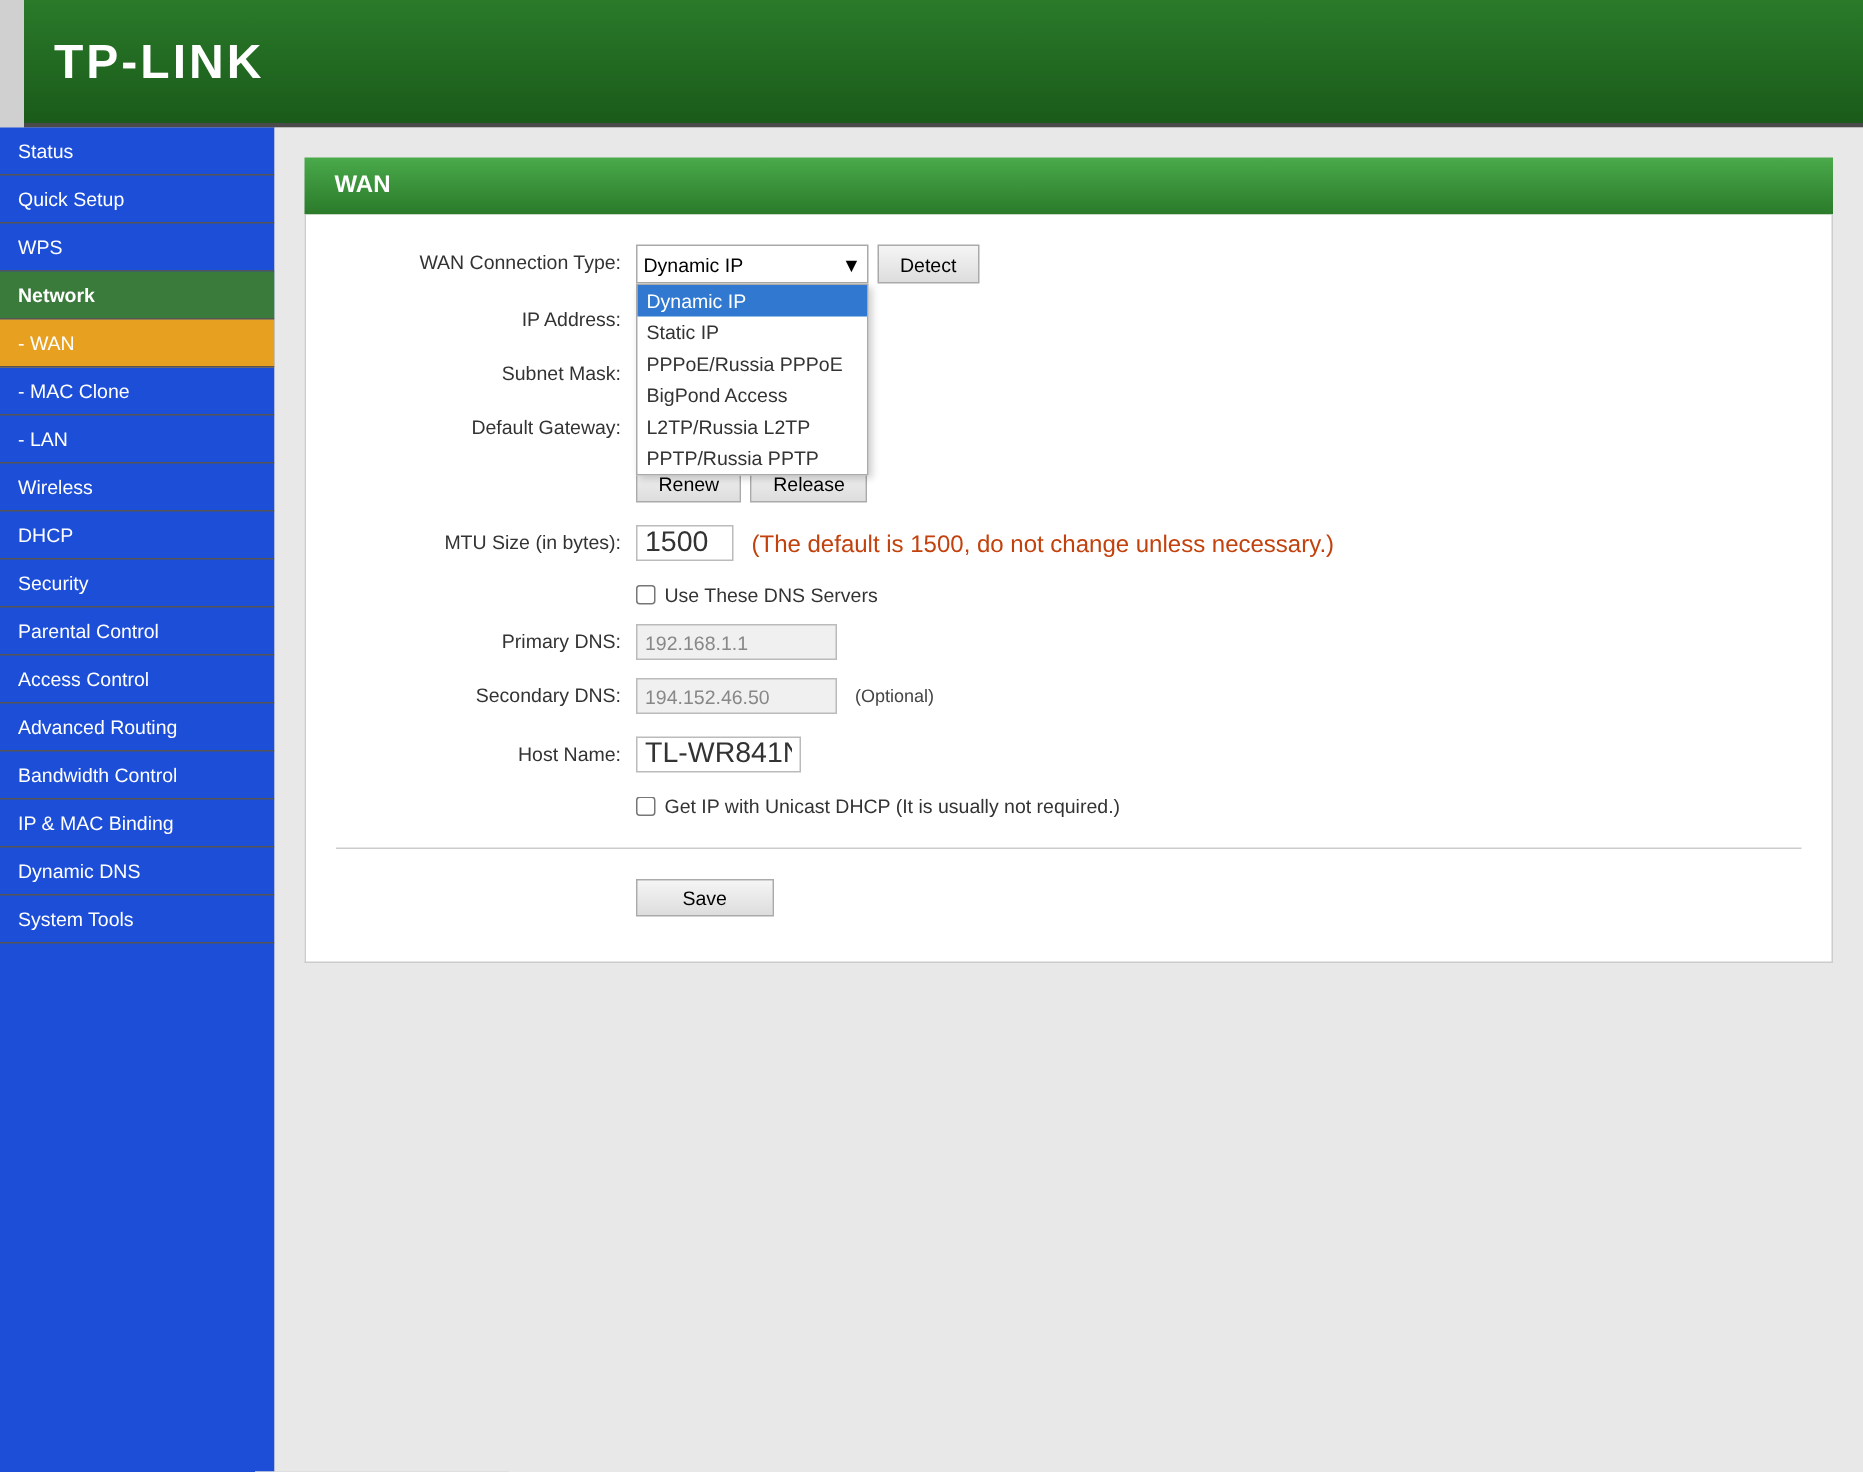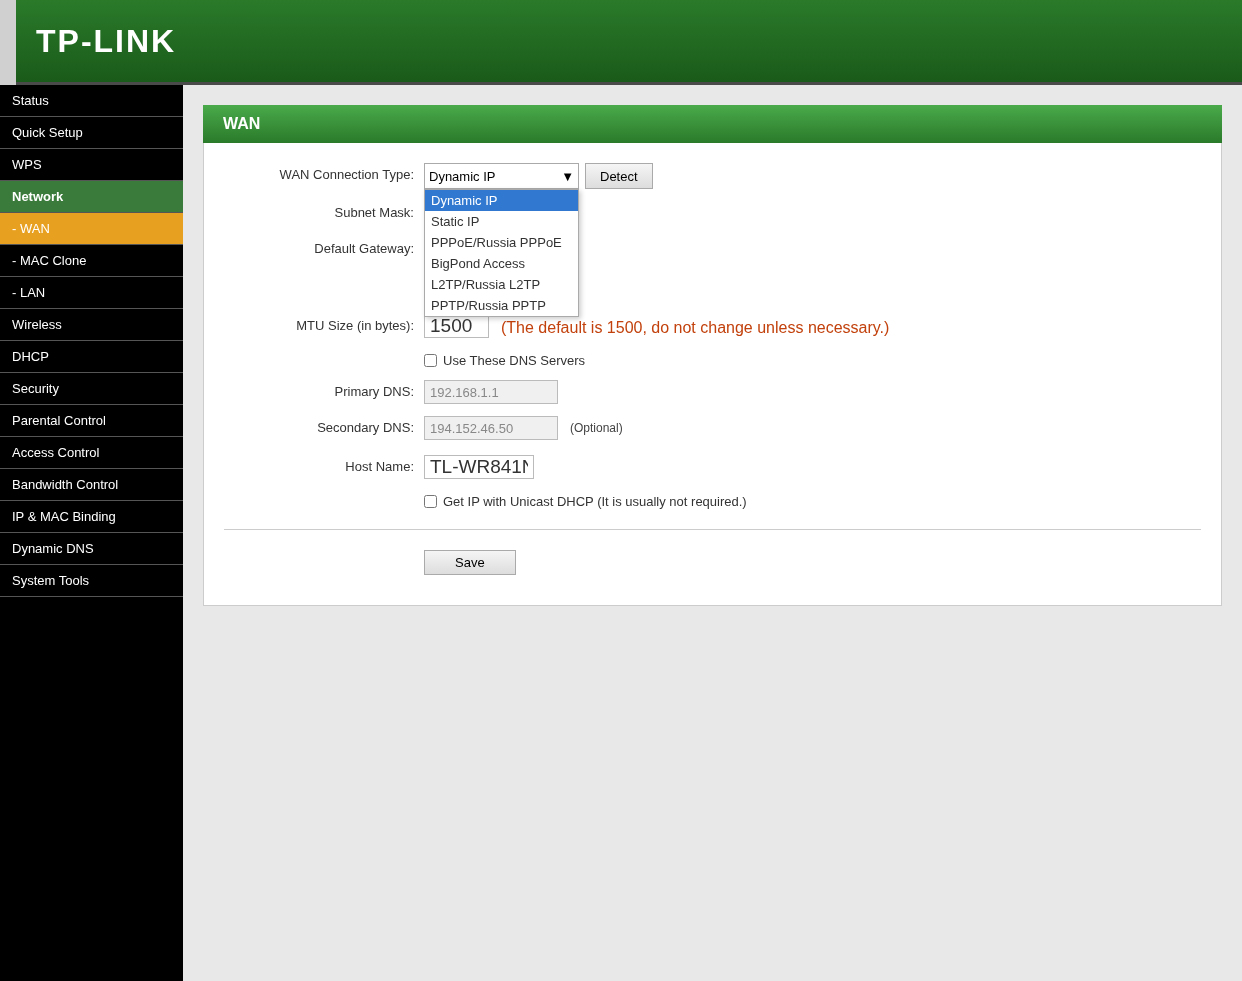--- a/index.html
+++ b/index.html
@@ -25,21 +25,21 @@
 
     
     #main-layout {
       display: flex;
       min-height: 896px;
     }
 
     
     #sidebar {
       width: 183px;
-      background: #000000;
+      background: #1d4ed8;
       flex-shrink: 0;
     }
     .sidebar-item {
       display: block;
       padding: 8px 12px;
       color: white;
       text-decoration: none;
       font-size: 13px;
       cursor: pointer;
       border-bottom: 1px solid #555;
@@ -230,20 +230,21 @@
       <div class="sidebar-item">WPS</div>
       <div class="sidebar-item active-parent">Network</div>
       <div class="sidebar-item active-child">- WAN</div>
       <div class="sidebar-item">- MAC Clone</div>
       <div class="sidebar-item">- LAN</div>
       <div class="sidebar-item">Wireless</div>
       <div class="sidebar-item">DHCP</div>
       <div class="sidebar-item">Security</div>
       <div class="sidebar-item">Parental Control</div>
       <div class="sidebar-item">Access Control</div>
+      <div class="sidebar-item">Advanced Routing</div>
       <div class="sidebar-item">Bandwidth Control</div>
       <div class="sidebar-item">IP &amp; MAC Binding</div>
       <div class="sidebar-item">Dynamic DNS</div>
       <div class="sidebar-item">System Tools</div>
     </nav>
 
   <div id="content">
     <div id="wan-title-bar">WAN</div>
 
     <div id="form-area">
@@ -262,20 +263,26 @@
                 <div class="dropdown-option">PPPoE/Russia PPPoE</div>
                 <div class="dropdown-option">BigPond Access</div>
                 <div class="dropdown-option">L2TP/Russia L2TP</div>
                 <div class="dropdown-option">PPTP/Russia PPTP</div>
               </div>
           </div>
           <button class="form-button">Detect</button>
         </div>
       </div>
 
+      <div class="form-row">
+        <div class="form-label">IP Address:</div>
+        <div class="form-control-area">
+          <input type="text" class="form-input ip-field" value="" style="">
+        </div>
+      </div>
 
       <div class="form-row">
         <div class="form-label">Subnet Mask:</div>
         <div class="form-control-area">
           <input type="text" class="form-input ip-field" value="" style="">
         </div>
       </div>
 
       <div class="form-row">
         <div class="form-label">Default Gateway:</div>

